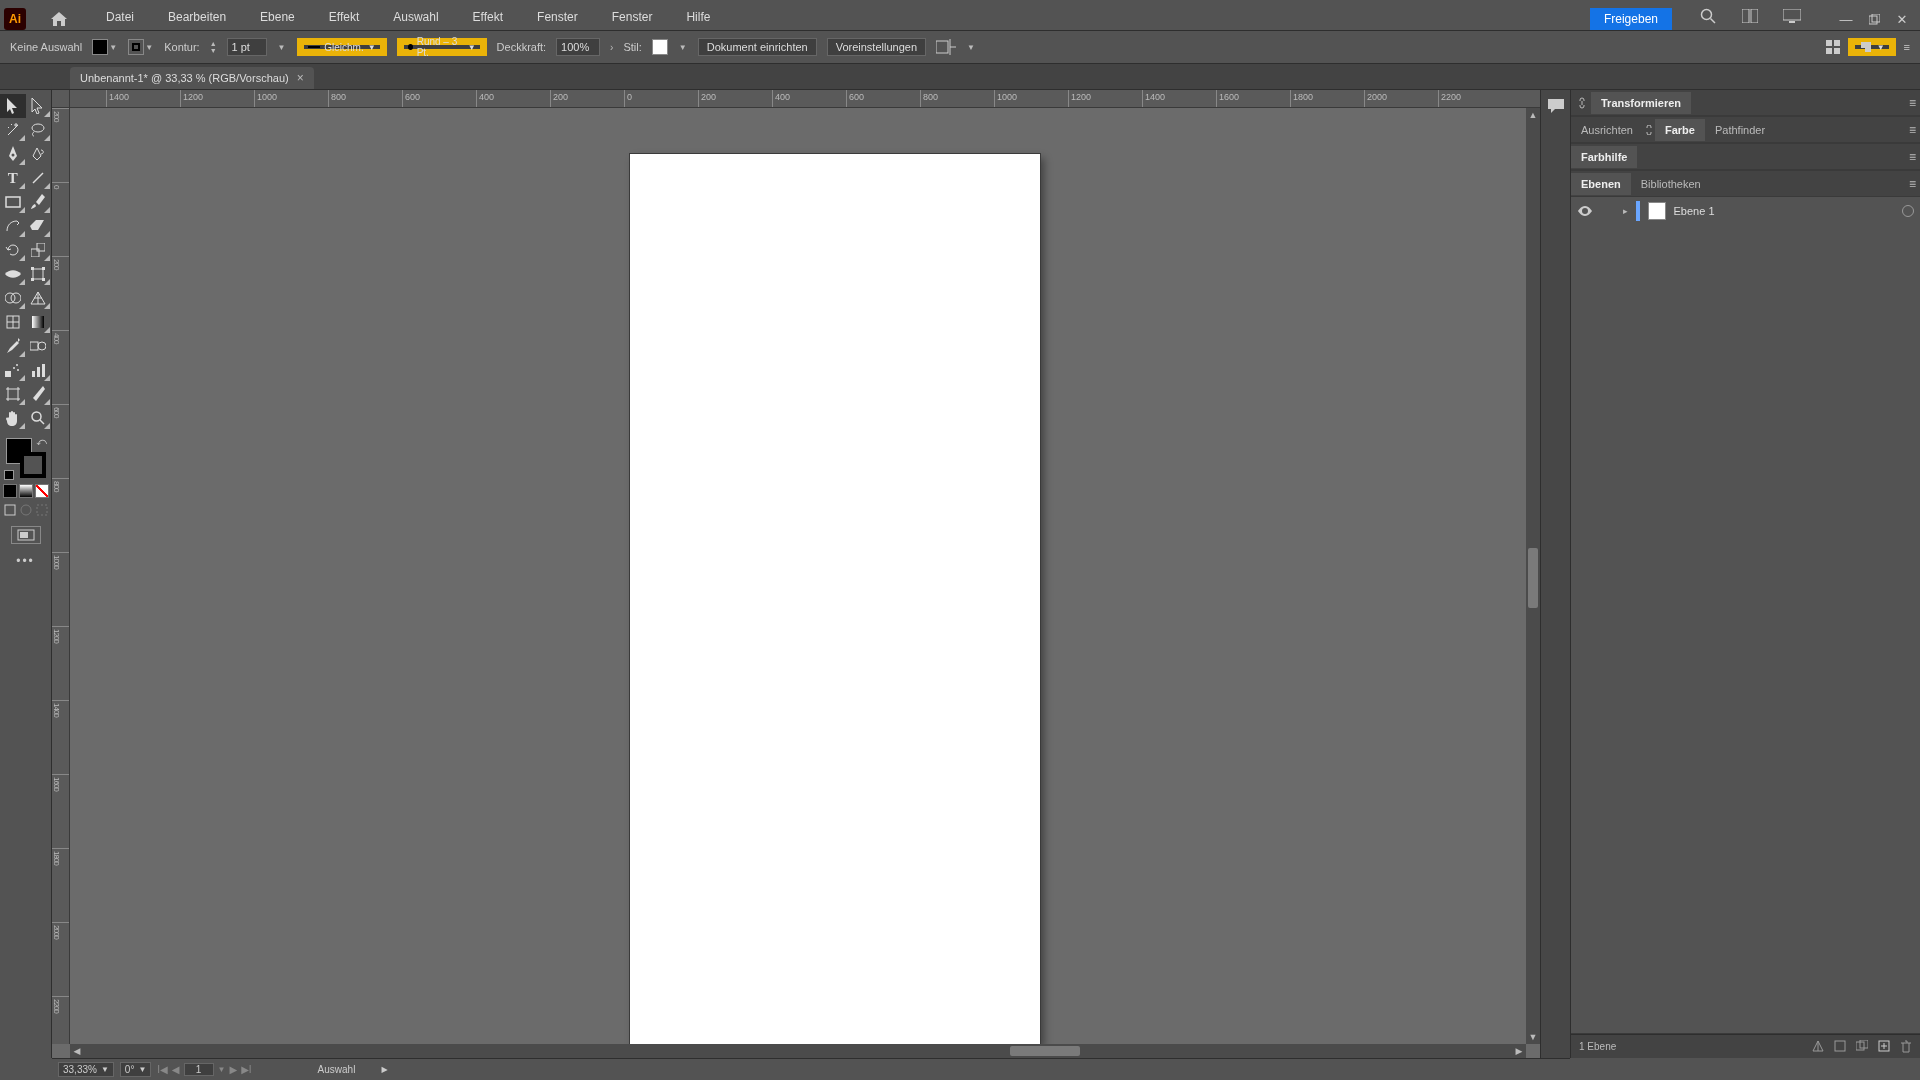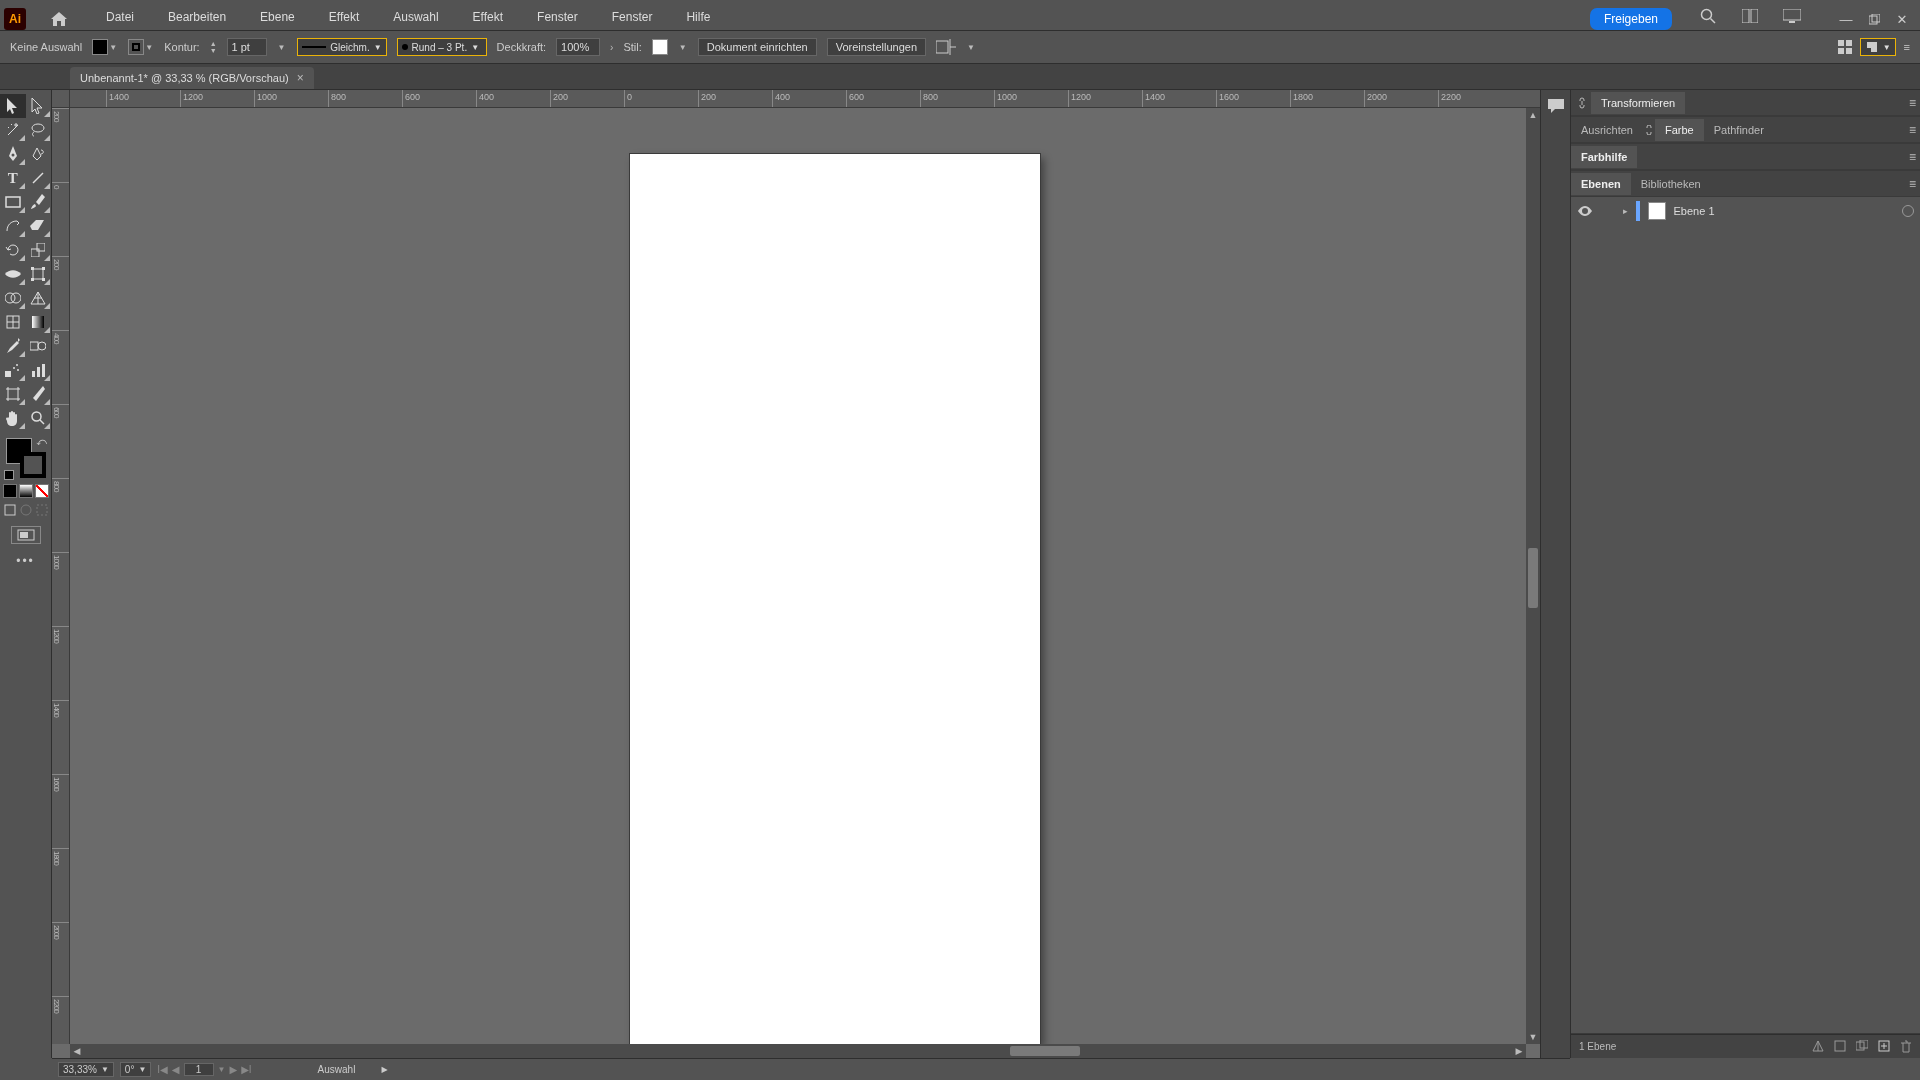--- a/index.html
+++ b/index.html
@@ -4,34 +4,34 @@
 <style>
 * { margin: 0; padding: 0; box-sizing: border-box; font-family: "Segoe UI", Tahoma, sans-serif; user-select: none; }
 html, body { width: 1920px; height: 1080px; overflow: hidden; background: #535353; color: #ccc; font-size: 12px; }
 
 
 .menubar { height: 30px; background: #535353; display: flex; align-items: flex-end; padding: 0 4px; gap: 14px; }
 .ai-logo { width: 22px; height: 22px; background: #2b0000; border-radius: 3px; color: #ff9a00; font-weight: bold; font-size: 12px; display: flex; align-items: center; justify-content: center; margin-right: 6px; }
 .home-btn { width: 26px; height: 22px; display: flex; align-items: center; justify-content: center; margin-right: 10px; color: #ccc; }
 .menu-item { padding: 6px 10px; color: #ddd; font-size: 12px; cursor: default; }
 .menubar-spacer { flex: 1; }
-.share-btn { background: #1473e6; color: #fff; padding: 4px 14px; border-radius: 7px; font-size: 12px; margin-right: 8px; }
+.share-btn { background: #1473e6; color: #fff; padding: 4px 14px; border-radius: 0; font-size: 12px; margin-right: 8px; }
 .top-icon { width: 28px; height: 28px; display: flex; align-items: center; justify-content: center; color: #ccc; }
 .win-controls { display: flex; margin-left: 12px; }
 .win-btn { width: 28px; height: 22px; display: flex; align-items: center; justify-content: center; color: #ccc; font-size: 13px; }
 
 
 .controlbar { height: 34px; background: #535353; border-top: 1px solid #2e2e2e; border-bottom: 1px solid #2e2e2e; display: flex; align-items: center; padding: 0 10px; gap: 10px; font-size: 11px; color: #ccc; }
 .controlbar .label { color: #ccc; }
 .swatch { width: 16px; height: 16px; border: 1px solid #888; }
 .swatch.black { background: #000; }
 .swatch.white { background: #fff; }
 .swatch-dd { width: 10px; height: 16px; display:flex; align-items:center; justify-content:center; color:#bbb; font-size:8px;}
 .mini-input { background: #3f3f3f; border: 1px solid #666; color: #ddd; padding: 1px 4px; width: 40px; height: 18px; font-size: 11px; }
-.dd { background: #3f3f3f; border: 1px solid #eab308; color: #ddd; height: 18px; display: inline-flex; align-items: center; padding: 0 4px; font-size: 10px; gap:4px; }
+.dd { background: #3f3f3f; border: 7px solid #eab308; color: #ddd; height: 18px; display: inline-flex; align-items: center; padding: 0 4px; font-size: 10px; gap:4px; }
 .dd .arrow { font-size: 8px; }
 .cb-btn { background: #3f3f3f; border: 1px solid #666; color: #ddd; padding: 2px 8px; font-size: 11px; }
 .control-right { margin-left: auto; display:flex; align-items:center; gap:8px; }
 
 
 .doctab-row { height: 26px; background: #434343; display: flex; align-items: flex-end; padding-left: 70px; border-bottom: 1px solid #2e2e2e; }
 .doctab { background: #535353; padding: 4px 10px; font-size: 11px; color: #ddd; border-top-left-radius: 4px; border-top-right-radius: 4px; display: flex; align-items: center; gap: 8px; }
 .doctab .close { color: #bbb; font-size: 12px; }
 
 
@@ -75,21 +75,21 @@
 .scroll-h-arrow { position:absolute; top:0; height:14px; width:14px; color:#bbb; font-size:9px; display:flex; align-items:center; justify-content:center;}
 
 
 .dock { width: 350px; background: #535353; border-left: 1px solid #2e2e2e; display: flex; flex-direction: column; }
 .dock-icons { width:30px; background:#474747; border-left: 1px solid #2e2e2e; display:flex; flex-direction:column; align-items:center; padding-top:8px; gap:10px; }
 .dock-wrap { display:flex; flex:1; }
 .panel { border-bottom: 1px solid #3a3a3a; }
 .panel-header, .panel-tabs { display: flex; align-items: center; background: #434343; border-bottom: 1px solid #3a3a3a; height: 26px; position:relative;}
 .panel-menu { position:absolute; right:4px; top:6px; color:#bbb; font-size:12px; }
 .ptab { padding: 5px 10px; font-size: 11px; color: #bbb; }
-.ptab.active { background: #535353; color: #eee; }
+.ptab.active { background: #535353; color: #eee; font-weight: bold; }
 .layer-list { padding: 2px 0; }
 .layer-row { display: flex; align-items: center; height: 24px; padding: 0 6px; gap: 8px; font-size: 11px; color: #ddd; }
 .layer-vis { width: 16px; height: 16px; display:flex; align-items:center; justify-content:center; color:#ccc;}
 .layer-color { width: 4px; height: 20px; background: #6aa6ff; }
 .layer-thumb { width: 18px; height: 18px; background: #fff; border: 1px solid #888; }
 .layer-target { margin-left: auto; width:12px; height:12px; border:1px solid #999; border-radius:50%; }
 .dock-footer { margin-top: auto; height: 24px; background: #434343; border-top: 1px solid #2e2e2e; display: flex; align-items: center; padding: 0 8px; font-size: 10px; color:#bbb; gap:10px;}
 .dock-footer .icons { margin-left:auto; display:flex; gap:10px; color:#999;}
 
 

